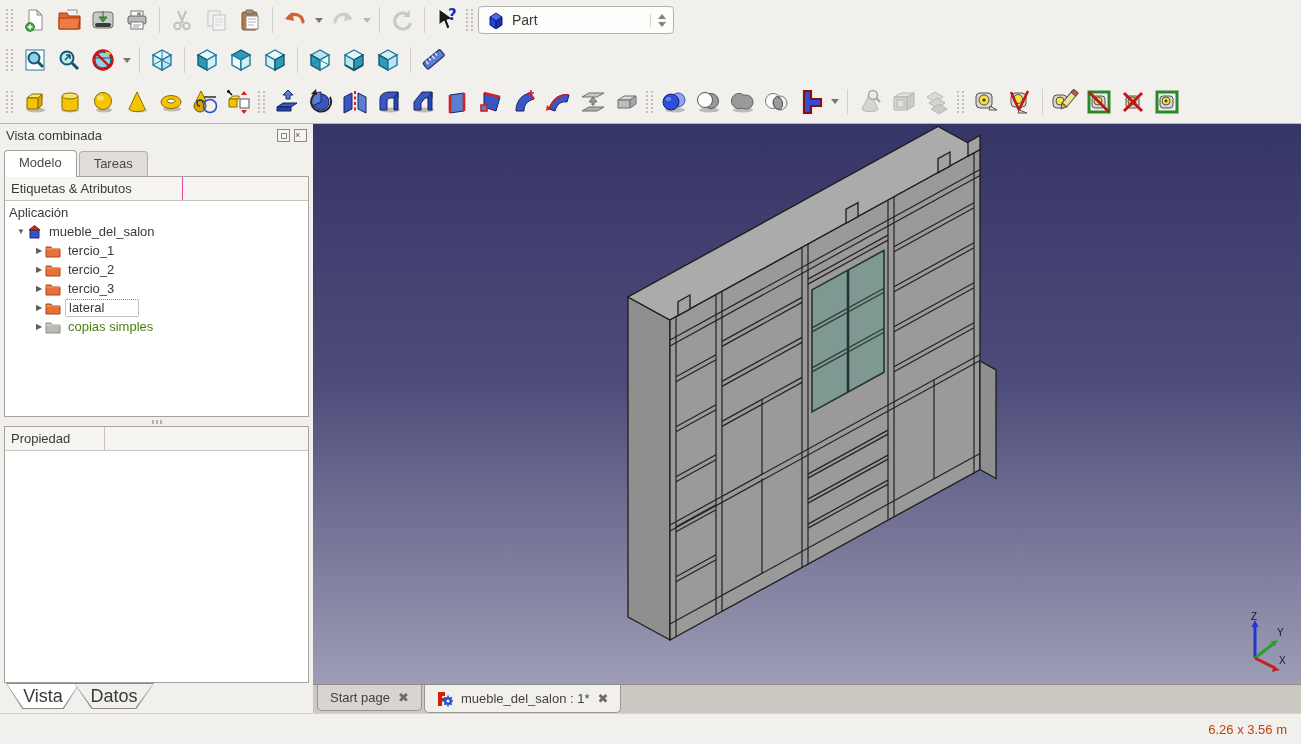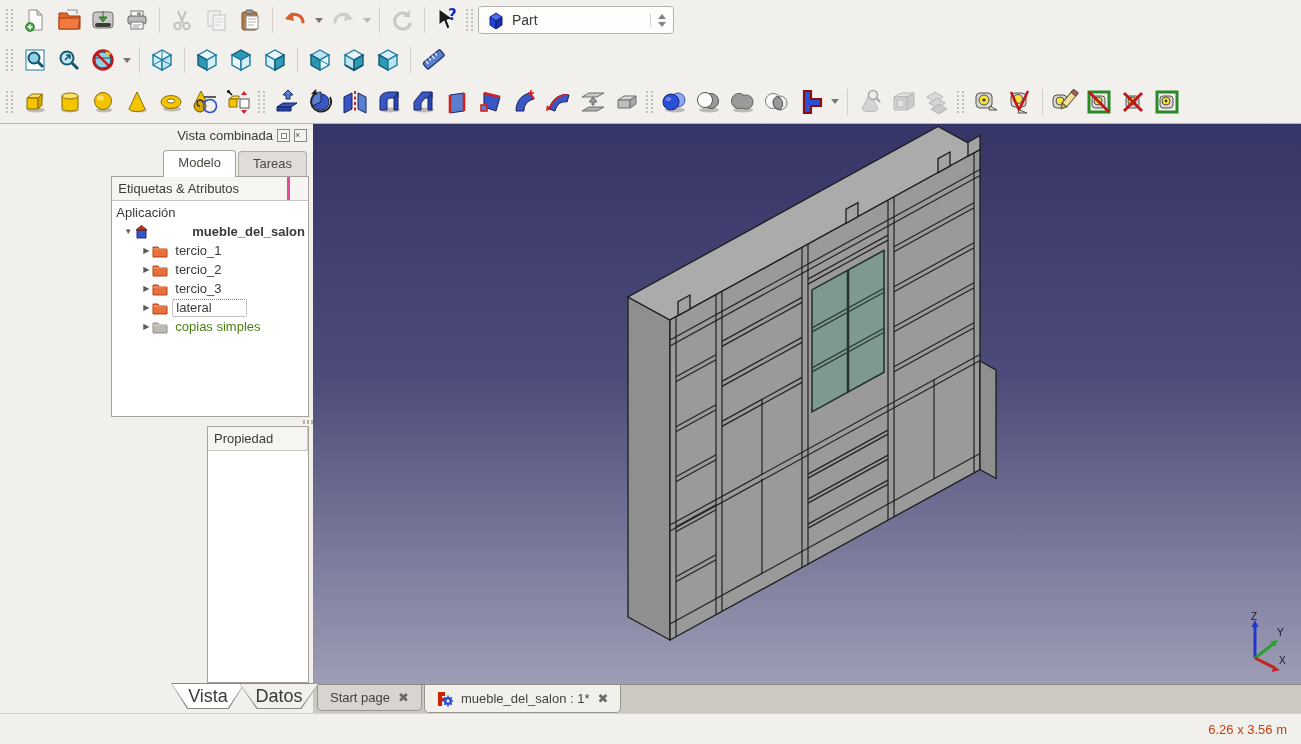--- a/index.html
+++ b/index.html
@@ -15,37 +15,37 @@
   .tb-handle { width:7px; height:22px; margin:0 5px 0 2px; border-left:2px dotted #c3c0bb; border-right:2px dotted #c3c0bb; flex:0 0 auto; }
   .disabled { opacity:.45; filter:grayscale(.85); }
   .drop-arrow { width:0; height:0; border-left:4px solid transparent; border-right:4px solid transparent; border-top:5px solid #7a7773; }
   .combo { display:flex; align-items:center; height:28px; min-width:196px; background:#fdfdfc; border:1px solid #b4b1ac; border-radius:4px; padding:0 4px 0 8px; gap:7px;justify-content:flex-end; }
   .combo-label { font-size:14px; flex:1; }
   .combo-spin { border-left:1px solid #d8d5d0; padding-left:7px; padding-right:3px; display:flex; flex-direction:column; gap:3px; align-items:center; }
   .spin-up { width:0;height:0;border-left:4px solid transparent;border-right:4px solid transparent;border-bottom:5px solid #85827d; }
   .spin-dn { width:0;height:0;border-left:4px solid transparent;border-right:4px solid transparent;border-top:5px solid #85827d; }
   
   .main { display:flex; height:589px; }
-  .left-col { width:313px; display:flex; flex-direction:column; background:#f1f0ed;align-items:flex-end; }
+  .left-col { width:313px; display:flex; flex-direction:column; background:#f1f0ed; }
   .right-col { flex:1; display:flex; flex-direction:column; min-width:0; }
   
   .panel-title { height:23px; display:flex; align-items:center; padding:0 6px; font-size:13px; }
   .panel-title span { flex:1; }
   .win-btn { width:13px; height:13px; border:1px solid #8b8884; background:#f6f4f1; margin-left:4px; display:flex; align-items:center; justify-content:center; font-size:9px; line-height:1; color:#55524e; }
   .win-btn .inner-sq { width:6px; height:6px; border:1px solid #8b8884; }
   .mt-tabs { display:flex; align-items:flex-end; padding:2px 4px 0 4px; height:29px; }
   .mt-tab { font-size:13px; padding:4px 14px 5px 14px; border:1px solid #b2afa9; border-bottom:none; background:#e0ddd8; border-radius:4px 4px 0 0; margin-right:2px; color:#4a4a45; }
   .mt-tab.active { background:#ffffff; border-color:#a5a29d; position:relative; z-index:2; padding-bottom:7px; margin-bottom:-1px; }
   .tree-box { margin:0 4px; background:#fff; border:1px solid #a5a29d; height:241px; font-size:13px; position:relative; z-index:1; }
   .tree-header { display:flex; border-bottom:1px solid #c8c5c0; background:#f6f5f2; }
-  .tree-header .cell { padding:4px 6px; border-right:3px solid #ec4899; width:178px; }
+  .tree-header .cell { padding:4px 6px; border-right:1px solid #ec4899; width:178px; }
   .tree-row { display:flex; align-items:center; height:19px; white-space:nowrap; }
   .tw { display:inline-block; width:12px; text-align:center; font-size:8px; color:#5c5c58; flex:0 0 12px; }
   .tree-label { padding:0 3px; }
-  .tree-label.bold { font-weight:bold;margin-left:36px; }
+  .tree-label.bold { font-weight:normal; }
   .tree-label.focus { border:1px dotted #8a8782; border-radius:2px; padding:0 34px 1px 3px; }
   .tree-label.dim { color:#4d7c0f; }
   .ticon { margin-right:4px; display:flex; }
   .v-split { height:9px; display:flex; align-items:center; justify-content:center; gap:2px; }
   .v-split i { width:2px; height:4px; background:#b5b2ad; display:block; }
   .prop-box { margin:0 4px; background:#fff; border:1px solid #a5a29d; flex:1; font-size:13px; display:flex; flex-direction:column; }
   .prop-header { display:flex; border-bottom:1px solid #c8c5c0; background:#f6f5f2; }
   .prop-header .c1 { width:100px; padding:4px 6px; border-right:1px solid #c8c5c0; }
   .prop-header .c2 { flex:1; padding:4px 6px; }
   .prop-body { flex:1; background:#fff; }

